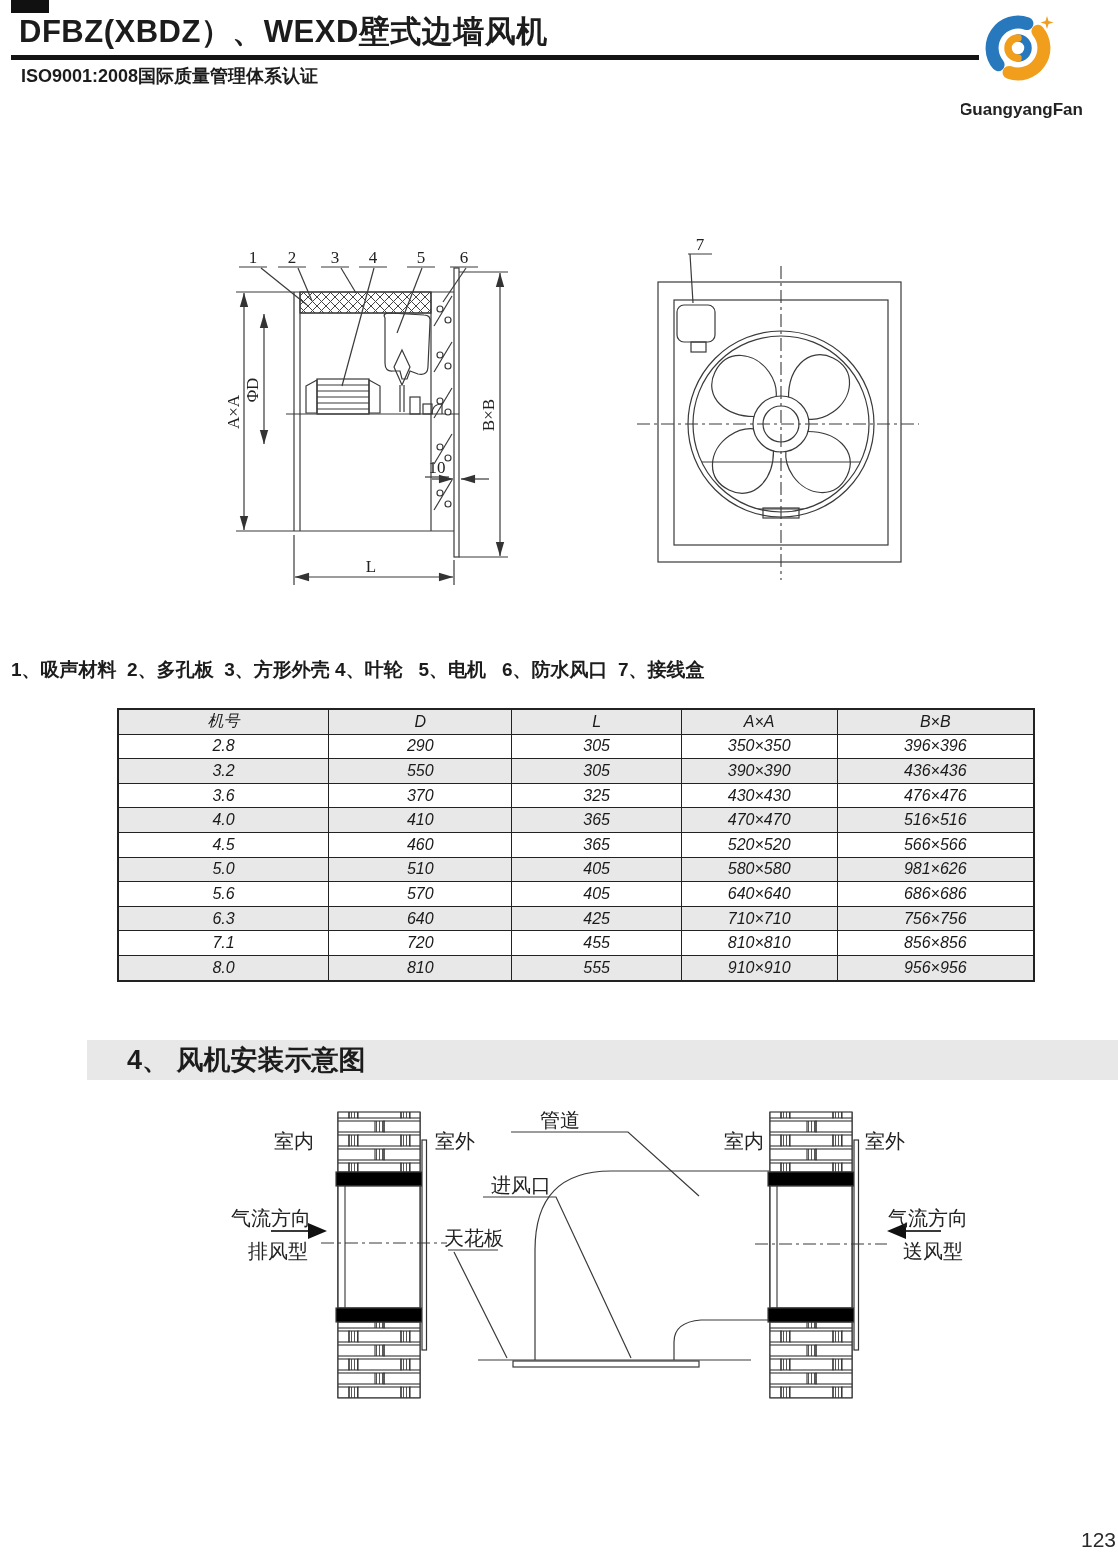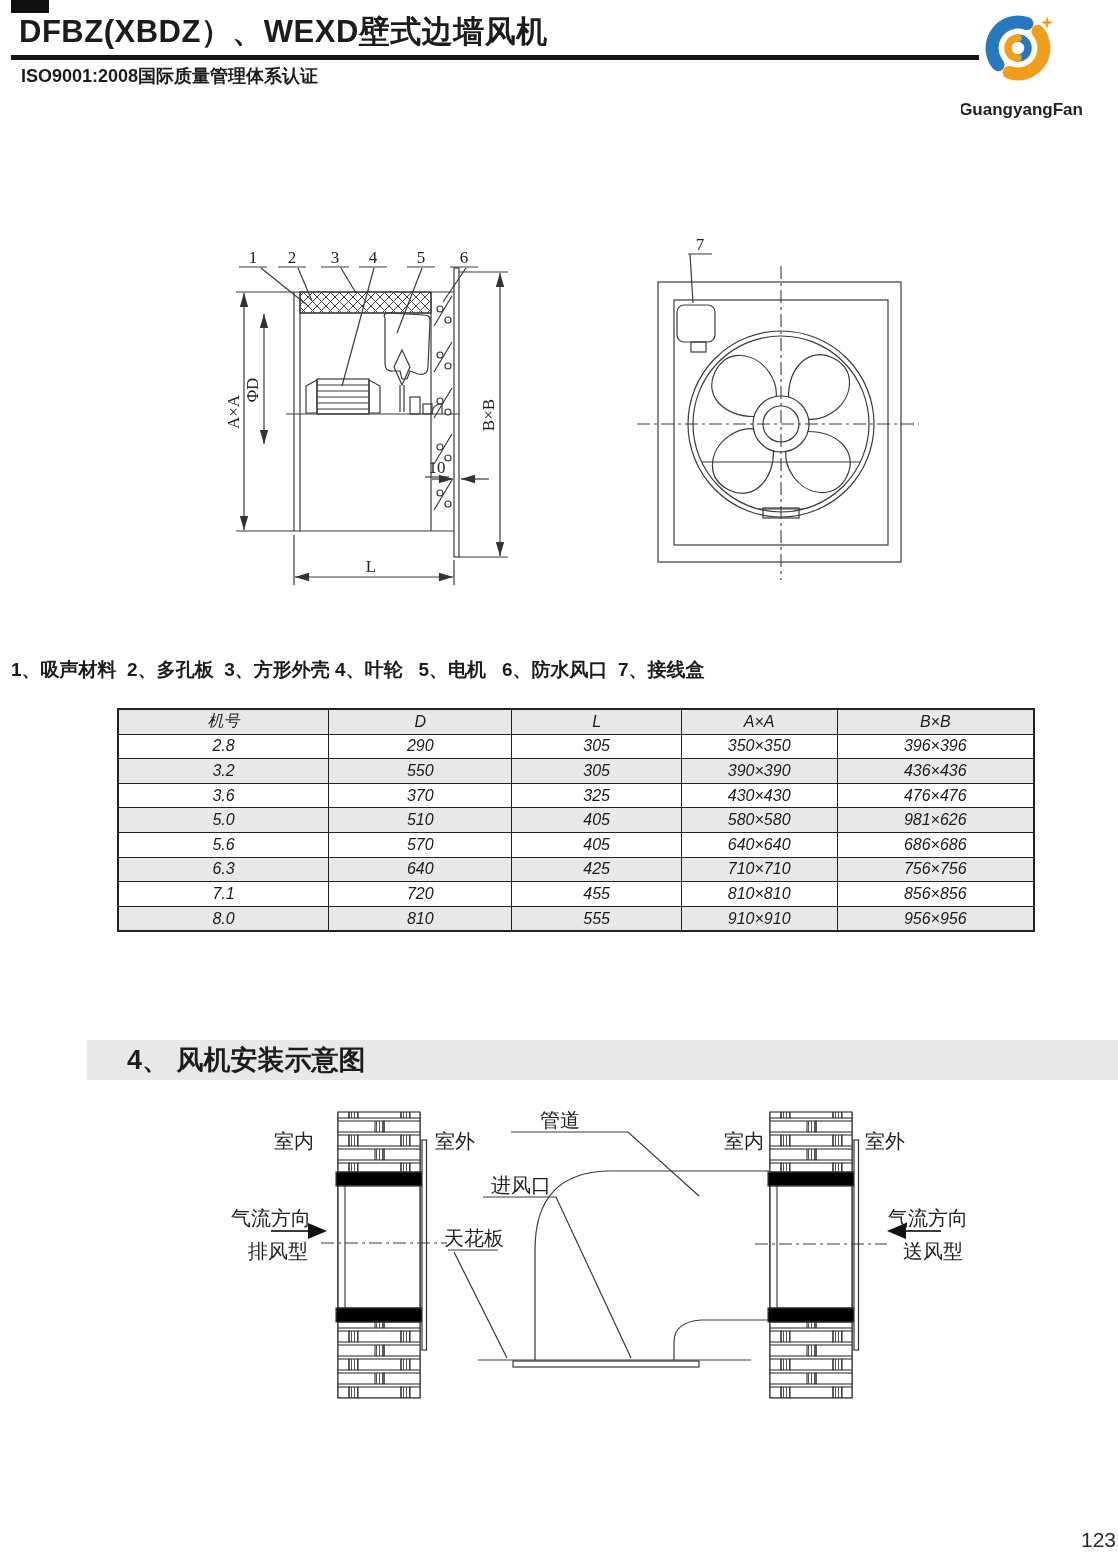--- a/index.html
+++ b/index.html
@@ -83,20 +83,34 @@
           <td>305</td>
           <td>390×390</td>
           <td>436×436</td>
         </tr>
       <tr>
           <td>3.6</td>
           <td>370</td>
           <td>325</td>
           <td>430×430</td>
           <td>476×476</td>
+        </tr>
+      <tr class="shaded">
+          <td>4.0</td>
+          <td>410</td>
+          <td>365</td>
+          <td>470×470</td>
+          <td>516×516</td>
+        </tr>
+      <tr>
+          <td>4.5</td>
+          <td>460</td>
+          <td>365</td>
+          <td>520×520</td>
+          <td>566×566</td>
         </tr>
       <tr class="shaded">
           <td>5.0</td>
           <td>510</td>
           <td>405</td>
           <td>580×580</td>
           <td>981×626</td>
         </tr>
       <tr>
           <td>5.6</td>

